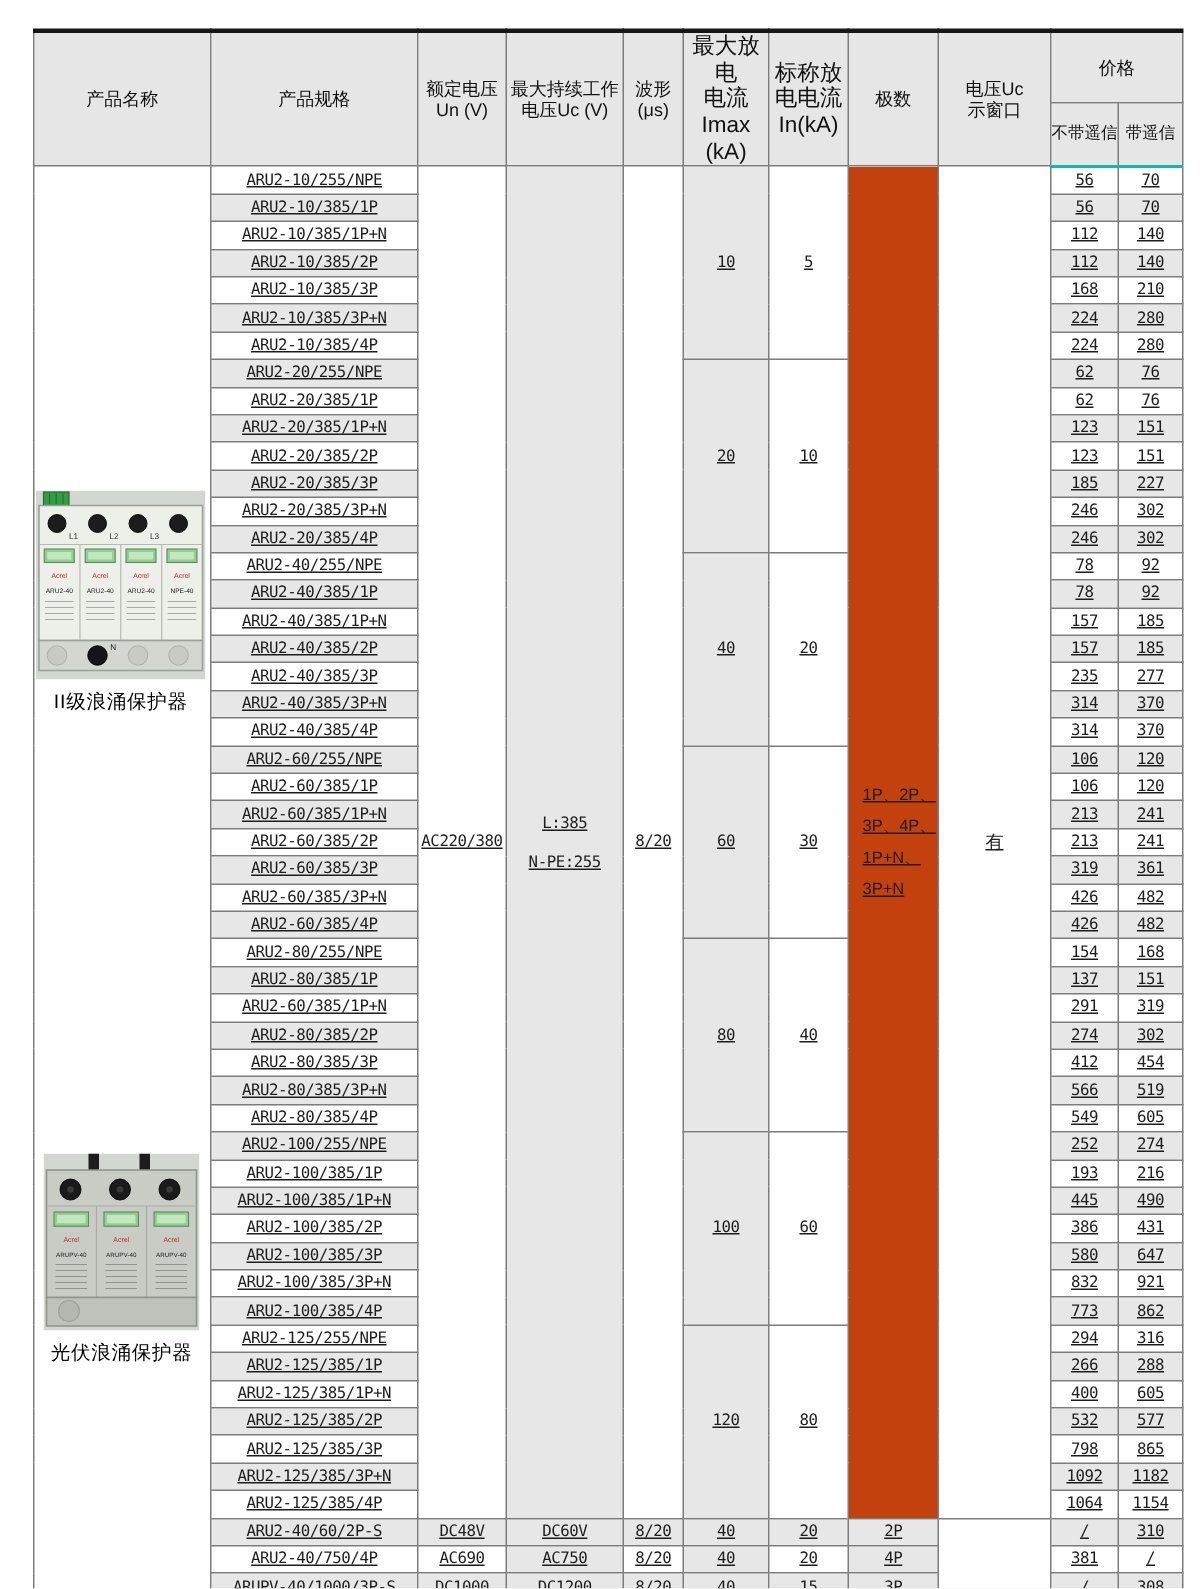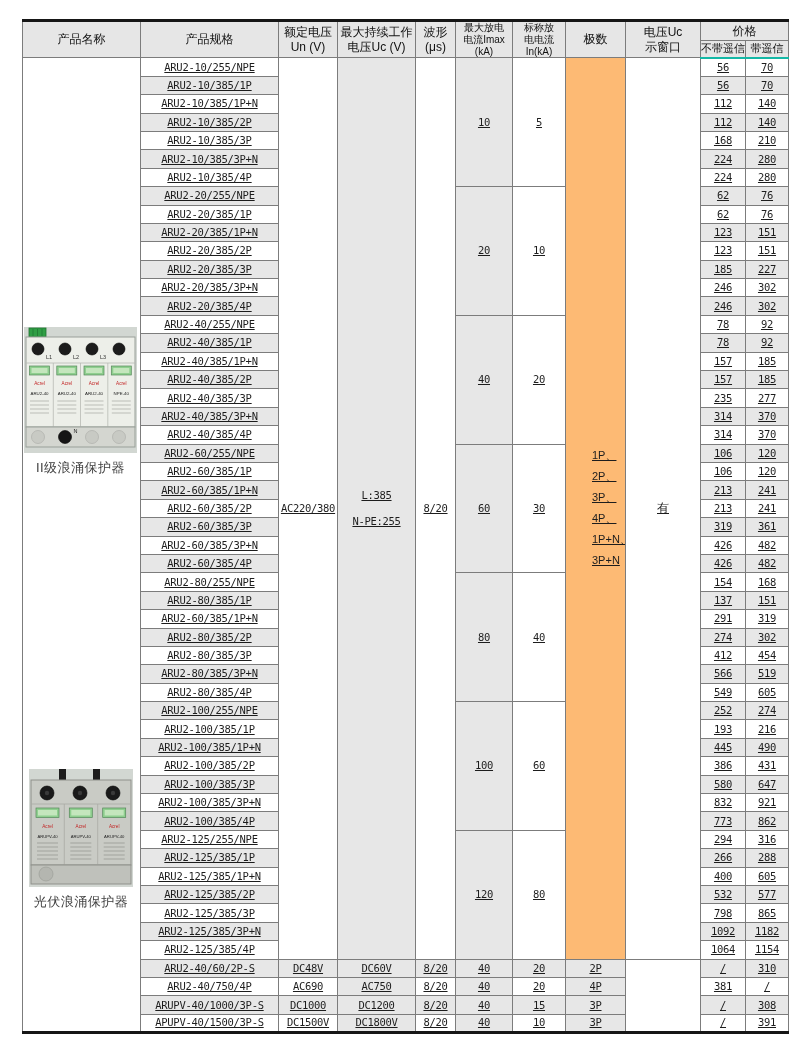--- a/index.html
+++ b/index.html
@@ -4,38 +4,38 @@
 <style>
   html,body{margin:0;padding:0;background:#ffffff;}
   body{width:800px;height:1059px;font-family:"Liberation Sans",sans-serif;color:#1d1d1d;-webkit-font-smoothing:antialiased;}
   .page{position:relative;width:800px;height:1059px;background:#fff;overflow:hidden;}
 
   table.spec{position:absolute;left:22px;top:19px;width:766px;border-collapse:collapse;table-layout:fixed;
     border-top:3px solid #161616;border-bottom:3px solid #161616;border-left:1px solid #5a5a5a;border-right:1px solid #5a5a5a;}
   th,td{border:1px solid #7c7c7c;padding:0;text-align:center;vertical-align:middle;overflow:hidden;}
   thead th{background:#e6e6e6;font-weight:normal;font-size:12px;line-height:1.22;color:#111;}
   thead tr.sub th{font-size:11px;}
-  thead .small{font-size:10px;line-height:1.18;}
+  thead .small{font-size:15px;line-height:1.18;}
   thead tr:last-child th{border-bottom:2px solid #14b8a6;}
   tbody tr{height:18.4px;text-decoration:underline;}
   tbody td{font-size:11px;line-height:1.05;}
   .mono{font-family:"DejaVu Sans Mono",monospace;font-size:10.5px;letter-spacing:-0.3px;}
   tr.w{background:#ffffff;}
   tr.g{background:#e7e7e7;}
   td.white{background:#ffffff;}
   td.colg{background:#e7e7e7;}
-  td.poles{text-align:left;padding-left:26px;line-height:21px;font-size:11px;background:#fdba74;}
+  td.poles{text-align:left;padding-left:9px;line-height:21px;font-size:11px;background:#c2410c;}
   td.uc div{line-height:26px;}
   td.status{font-size:12px;background:#ffffff;}
 
   .figures{position:absolute;left:0;top:0;width:160px;height:1059px;pointer-events:none;z-index:5;}
   .fig{position:absolute;}
   .fig1{left:24px;top:327px;width:113px;}
   .fig2{left:29px;top:769px;width:104px;}
-  .figcap{text-align:center;font-size:13px;color:#404040;margin-top:6px;letter-spacing:0.5px;white-space:nowrap;}
+  .figcap{text-align:center;font-size:13px;color:#000000;margin-top:6px;letter-spacing:0.5px;white-space:nowrap;}
   .fig1 .figcap{width:113px;}
   .fig2 .figcap{width:104px;font-family:Liberation Mono, monospace;}
   svg{display:block;}
 </style>
 </head>
 <body>
 
 <div class="page">
 
   <table class="spec">

